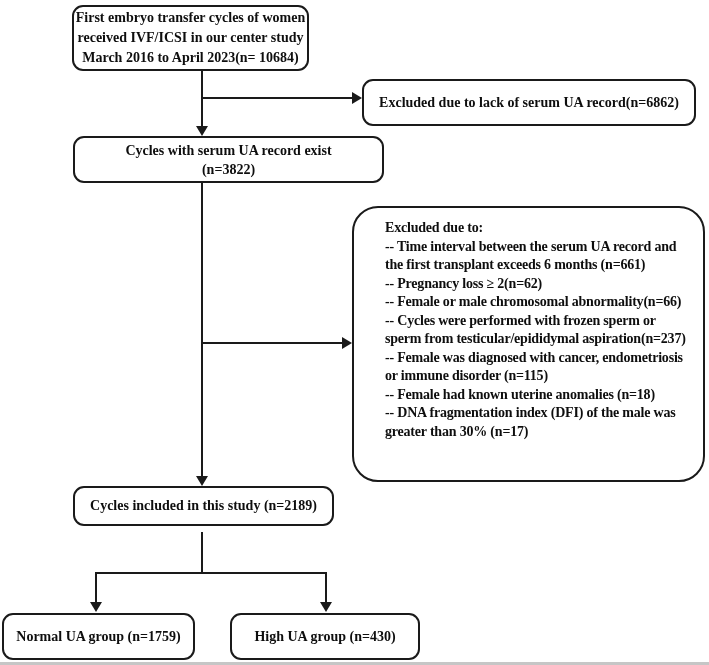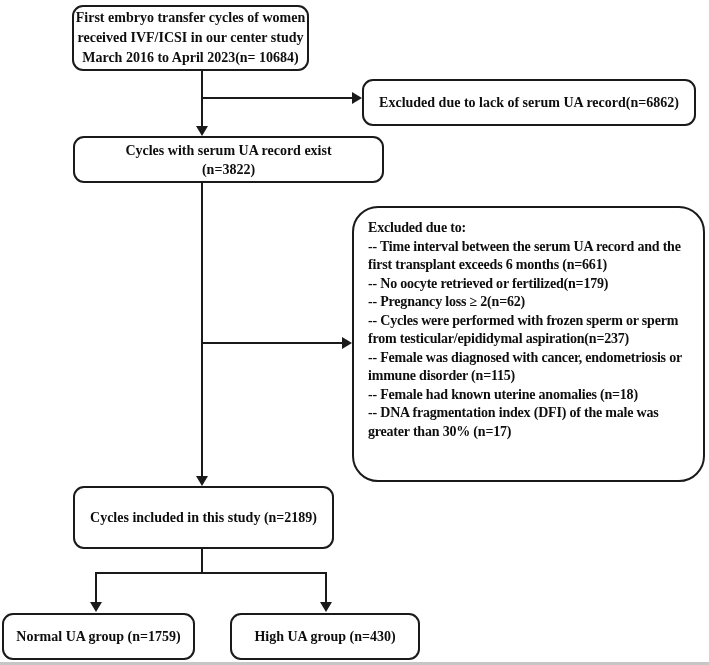--- a/index.html
+++ b/index.html
@@ -39,22 +39,22 @@
   .b-detail{
     left:352px;top:206px;width:353px;height:276px;
     border-radius:26px;
     justify-content:flex-start;
     align-items:flex-start;
     text-align:left;
     padding:11px 8px 6px 14px;
     line-height:18.5px;
     letter-spacing:-0.2px;
   }
-  .b-detail div{white-space:normal;}
-  .b-incl{left:73px;top:486px;width:261px;height:63px;}
+  .b-detail div{white-space:normal;margin-left:17px;}
+  .b-incl{left:73px;top:486px;width:261px;height:40px;}
   .b-norm{left:2px;top:613px;width:193px;height:47px;}
   .b-high{left:230px;top:613px;width:190px;height:47px;}
   .cline{position:absolute;background:var(--line);z-index:1;}
   .arr-down{
     position:absolute;width:0;height:0;z-index:1;
     border-left:6px solid transparent;
     border-right:6px solid transparent;
     border-top:10px solid var(--line);
   }
   .arr-right{
@@ -84,22 +84,22 @@
   </div>
 
   <div class="box b-exist">
     <div class="bl">Cycles with serum UA record exist</div>
     <div class="bl">(n=3822)</div>
   </div>
 
   <div class="box b-detail">
     <div>Excluded due to:</div>
     <div>-- Time interval between the serum UA record and the first transplant exceeds 6 months (n=661)</div>
-    <div>-- No oocyte retrieved or fertilized(n=179)</div>
     <div>-- Pregnancy loss ≥ 2(n=62)</div>
+    <div>-- Female or male chromosomal abnormality(n=66)</div>
     <div>-- Cycles were performed with frozen sperm or sperm from testicular/epididymal aspiration(n=237)</div>
     <div>-- Female was diagnosed with cancer, endometriosis or immune disorder (n=115)</div>
     <div>-- Female had known uterine anomalies (n=18)</div>
     <div>-- DNA fragmentation index (DFI) of the male was greater than 30% (n=17)</div>
   </div>
 
   <div class="box b-incl">
     <div class="bl">Cycles included in this study (n=2189)</div>
   </div>
 

